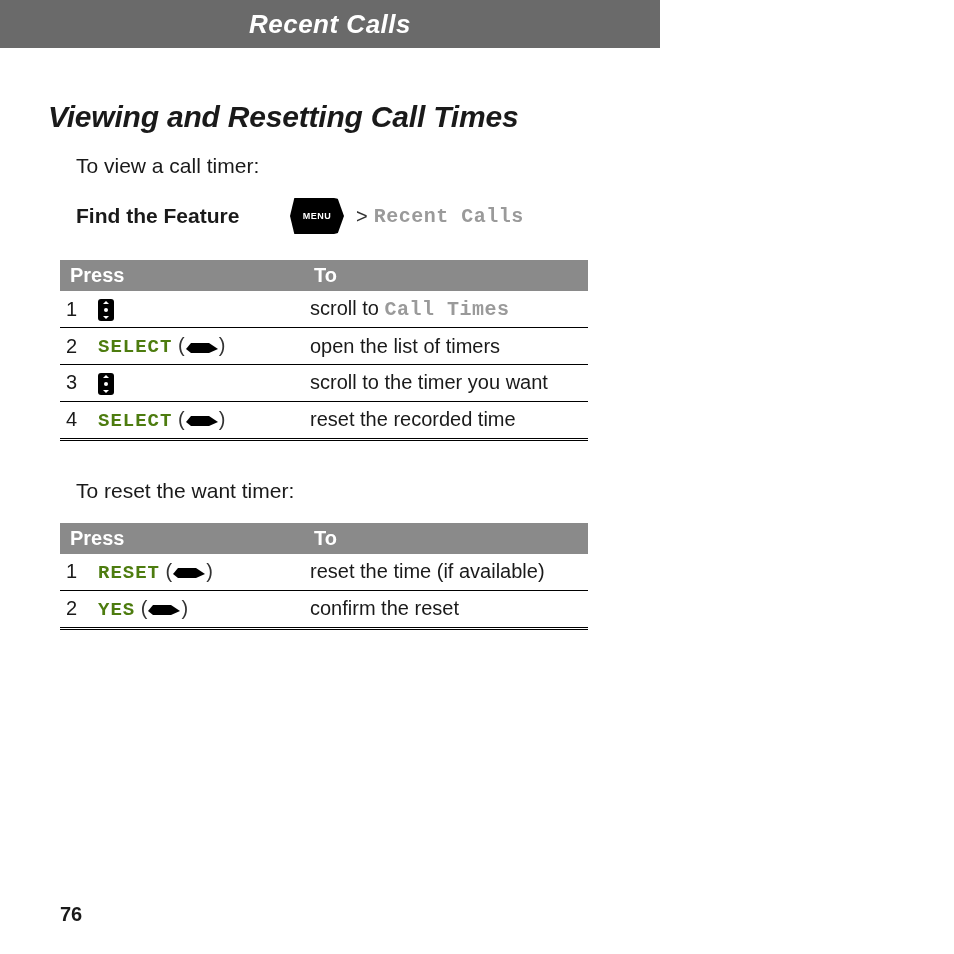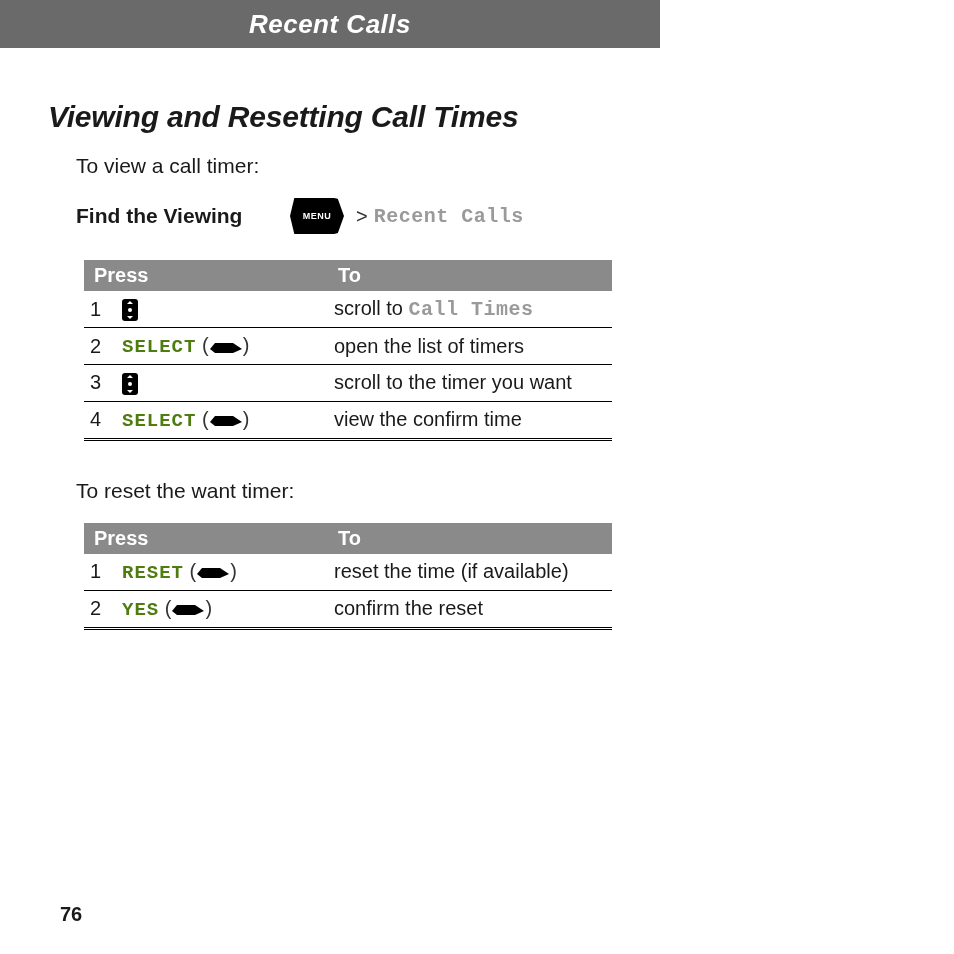--- a/index.html
+++ b/index.html
@@ -82,21 +82,21 @@
   .softkey {
     font-family: "Andale Mono", "Courier New", monospace;
     color: #4d7c0f;
     font-weight: 700;
     font-size: 19px;
     letter-spacing: 1px;
   }
   table.steps {
     border-collapse: collapse;
     width: 528px;
-    margin-left: 36px;
+    margin-left: 12px;
     margin-bottom: 38px;
   }
   table.steps thead th {
     background: #8a8a8a;
     color: #fff;
     font-weight: 700;
     font-size: 20px;
     text-align: left;
     padding: 4px 10px;
   }
@@ -164,21 +164,21 @@
 
 <div class="header-bar">Recent Calls</div>
 
 <div class="content">
 
   <h1>Viewing and Resetting Call Times</h1>
 
   <p class="intro">To view a call timer:</p>
 
   <div class="feature-row">
-    <span class="feature-label">Find the Viewing</span>
+    <span class="feature-label">Find the Feature</span>
     <span class="menu-key">MENU</span>
     <span class="gt">&gt;</span>
     <span class="mono">Recent Calls</span>
   </div>
 
   <table class="steps">
     <thead>
       <tr>
         <th colspan="2">Press</th>
         <th>To</th>
@@ -204,21 +204,21 @@
           <td class="press-col"><span class="nav-icon">
               <span class="dot"></span>
             </span></td>
           <td><span>scroll to the timer you want</span></td>
         </tr>
         <tr>
           <td class="step-num">4</td>
           <td class="press-col"><span class="softkey">SELECT</span> <span class="paren">(</span><span class="soft-icon"><svg width="34" height="16" viewBox="0 0 34 16">
                 <path d="M1 10 L6 4 L24 4 L33 10 L24 14 L6 14 Z" fill="#000"></path>
               </svg></span><span class="paren">)</span></td>
-          <td><span>view the confirm time</span></td>
+          <td><span>reset the recorded time</span></td>
         </tr>
       </tbody>
   </table>
 
   <p class="intro">To reset the want timer:</p>
 
   <table class="steps">
     <thead>
       <tr>
         <th colspan="2">Press</th>

